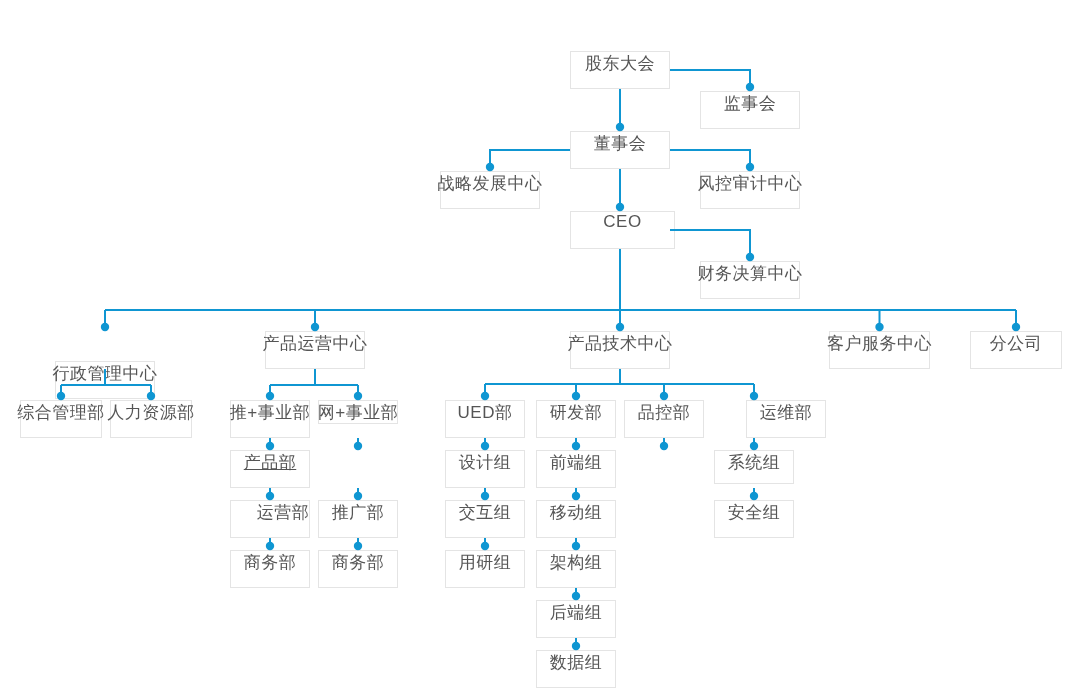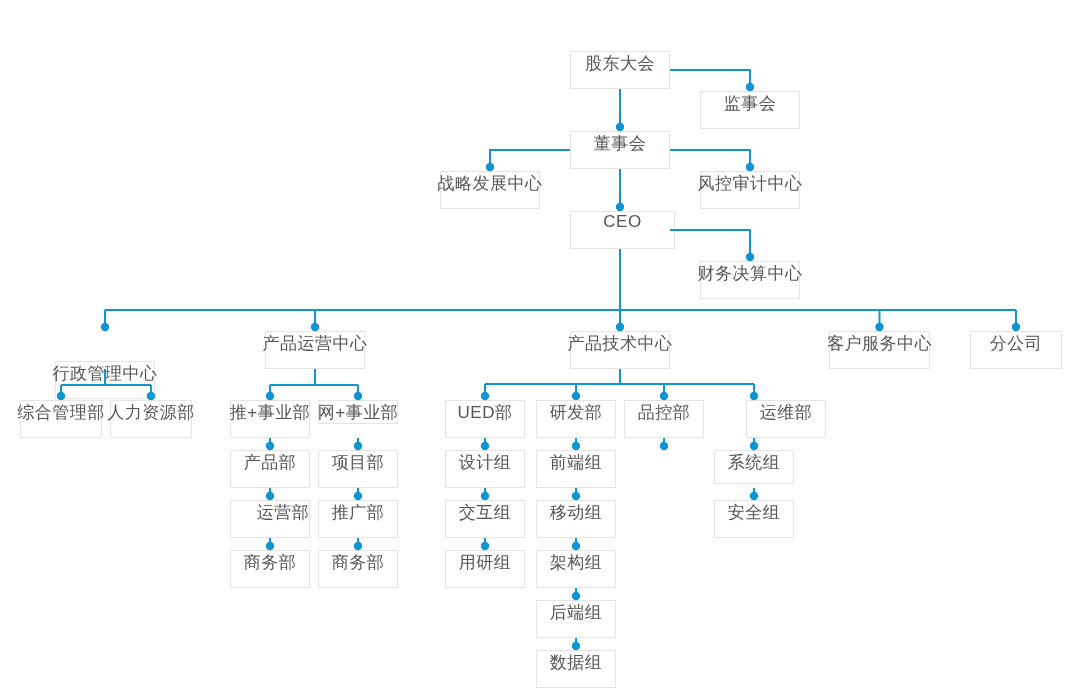--- a/index.html
+++ b/index.html
@@ -79,34 +79,31 @@
     </div>
     <div class="node" style="left: 20px; top: 400px; width: 82px; height: 38px;">
       <span>综合管理部</span>
     </div>
     <div class="node" style="left: 110px; top: 400px; width: 82px; height: 38px;">
       <span>人力资源部</span>
     </div>
     <div class="node" style="left: 230px; top: 400px; width: 80px; height: 38px;">
       <span>推+事业部</span>
     </div>
-    <div class="node" style="left: 230px; top: 450px; width: 80px; height: 38px;">
+    <div class="node" style="left: 230px; top: 450px; width: 80px; height: 38px; text-decoration: underline;">
       <span>产品部</span>
     </div>
     <div class="node" style="left: 230px; top: 500px; width: 80px; height: 38px; padding-left: 26px;">
       <span>运营部</span>
     </div>
     <div class="node" style="left: 230px; top: 550px; width: 80px; height: 38px;">
       <span>商务部</span>
     </div>
     <div class="node" style="left: 318px; top: 400px; width: 80px; height: 24px;">
       <span>网+事业部</span>
-    </div>
-    <div class="node" style="left: 318px; top: 450px; width: 80px; height: 38px;">
-      <span>项目部</span>
     </div>
     <div class="node" style="left: 318px; top: 500px; width: 80px; height: 38px;">
       <span>推广部</span>
     </div>
     <div class="node" style="left: 318px; top: 550px; width: 80px; height: 38px;">
       <span>商务部</span>
     </div>
     <div class="node" style="left: 445px; top: 400px; width: 80px; height: 38px;">
       <span>UED部</span>
     </div>

